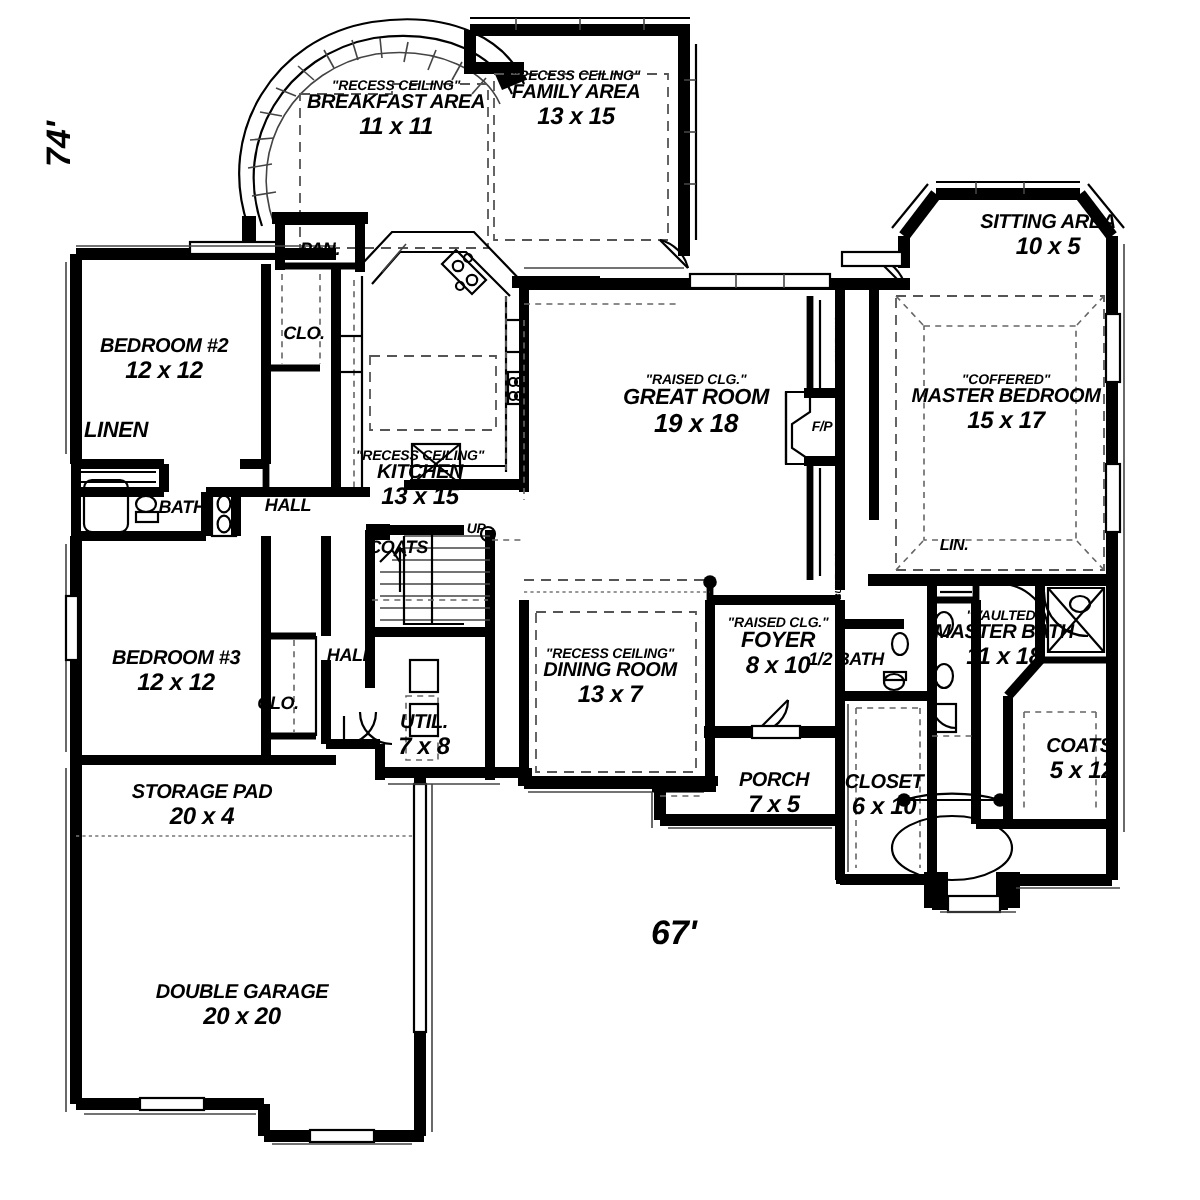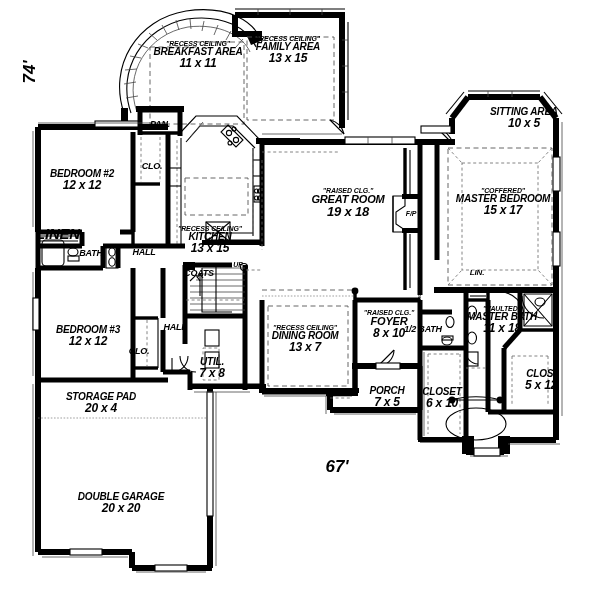--- a/index.html
+++ b/index.html
@@ -540,38 +540,38 @@
       <div class="lbl" style="left: 442px; top: 398px;">
         <span class="rname" style="font-size: 10px;">CLOSET</span>
         <span class="rdim" style="font-size: 12px;">6 x 10</span>
       </div>
       <div class="lbl" style="left: 502px; top: 320px;">
         <span class="ceil">"VAULTED"</span>
         <span class="rname" style="font-size: 10px;">MASTER BATH</span>
         <span class="rdim" style="font-size: 12px;">11 x 18</span>
       </div>
       <div class="lbl" style="left: 541px; top: 380px;">
-        <span class="rname" style="font-size: 10px;">CLOS.</span>
+        <span class="rname" style="font-size: 10px;">COATS.</span>
         <span class="rdim" style="font-size: 12px;">5 x 12</span>
       </div>
       <div class="lbl" style="left: 212px; top: 368px;">
         <span class="rname" style="font-size: 10px;">UTIL.</span>
         <span class="rdim" style="font-size: 12px;">7 x 8</span>
       </div>
       <div class="lbl" style="left: 101px; top: 403px;">
         <span class="rname" style="font-size: 10px;">STORAGE PAD</span>
         <span class="rdim" style="font-size: 12px;">20 x 4</span>
       </div>
       <div class="lbl" style="left: 121px; top: 503px;">
         <span class="rname" style="font-size: 10px;">DOUBLE GARAGE</span>
         <span class="rdim" style="font-size: 12px;">20 x 20</span>
       </div>
       <div class="lbl" style="left: 160px; top: 125px; font-size: 9px;">PAN.</div>
       <div class="lbl" style="left: 152px; top: 167px; font-size: 9px;">CLO.</div>
-      <div class="lbl" style="left: 58px; top: 234px; font-size: 15px;">LINEN</div>
+      <div class="lbl" style="left: 58px; top: 216px; font-size: 11px;">LINEN</div>
       <div class="lbl" style="left: 91px; top: 254px; font-size: 9px;">BATH</div>
       <div class="lbl" style="left: 144px; top: 253px; font-size: 9px;">HALL</div>
       <div class="lbl" style="left: 175px; top: 328px; font-size: 9px;">HALL</div>
       <div class="lbl" style="left: 139px; top: 352px; font-size: 9px;">CLO.</div>
       <div class="lbl" style="left: 199px; top: 274px; font-size: 9px;">COATS</div>
       <div class="lbl" style="left: 238px; top: 265px; font-size: 7px;">UP</div>
       <div class="lbl" style="left: 411px; top: 214px; font-size: 7px;">F/P</div>
       <div class="lbl" style="left: 477px; top: 273px; font-size: 8px;">LIN.</div>
       <div class="tinyvert" style="left: 419px; top: 170px; font-size: 4.4px; transform: translate(-50%, -50%) rotate(-90deg);">BUILT - INS</div>
       <div class="tinyvert" style="left: 419px; top: 288px; font-size: 4.4px; transform: translate(-50%, -50%) rotate(-90deg);">BUILT - INS</div>

